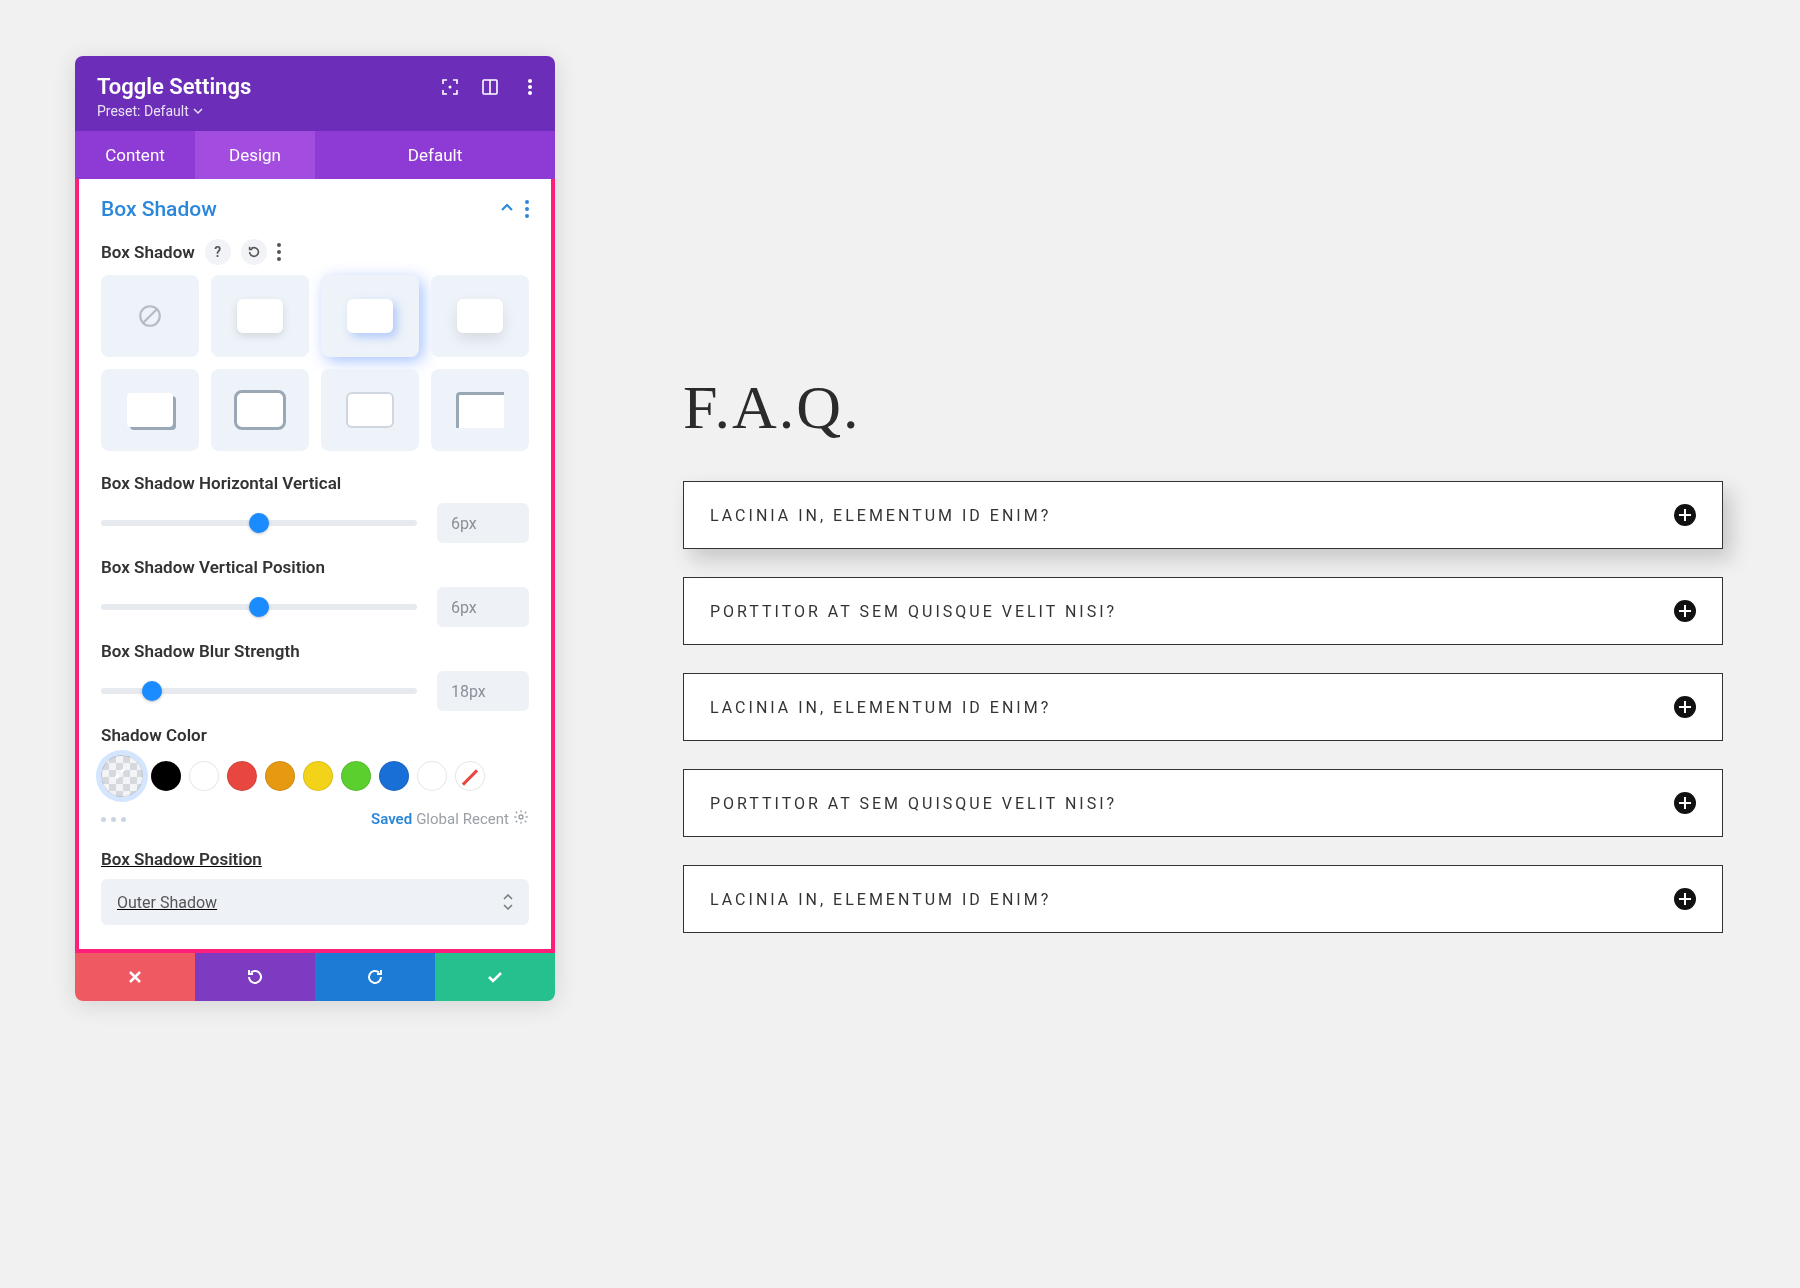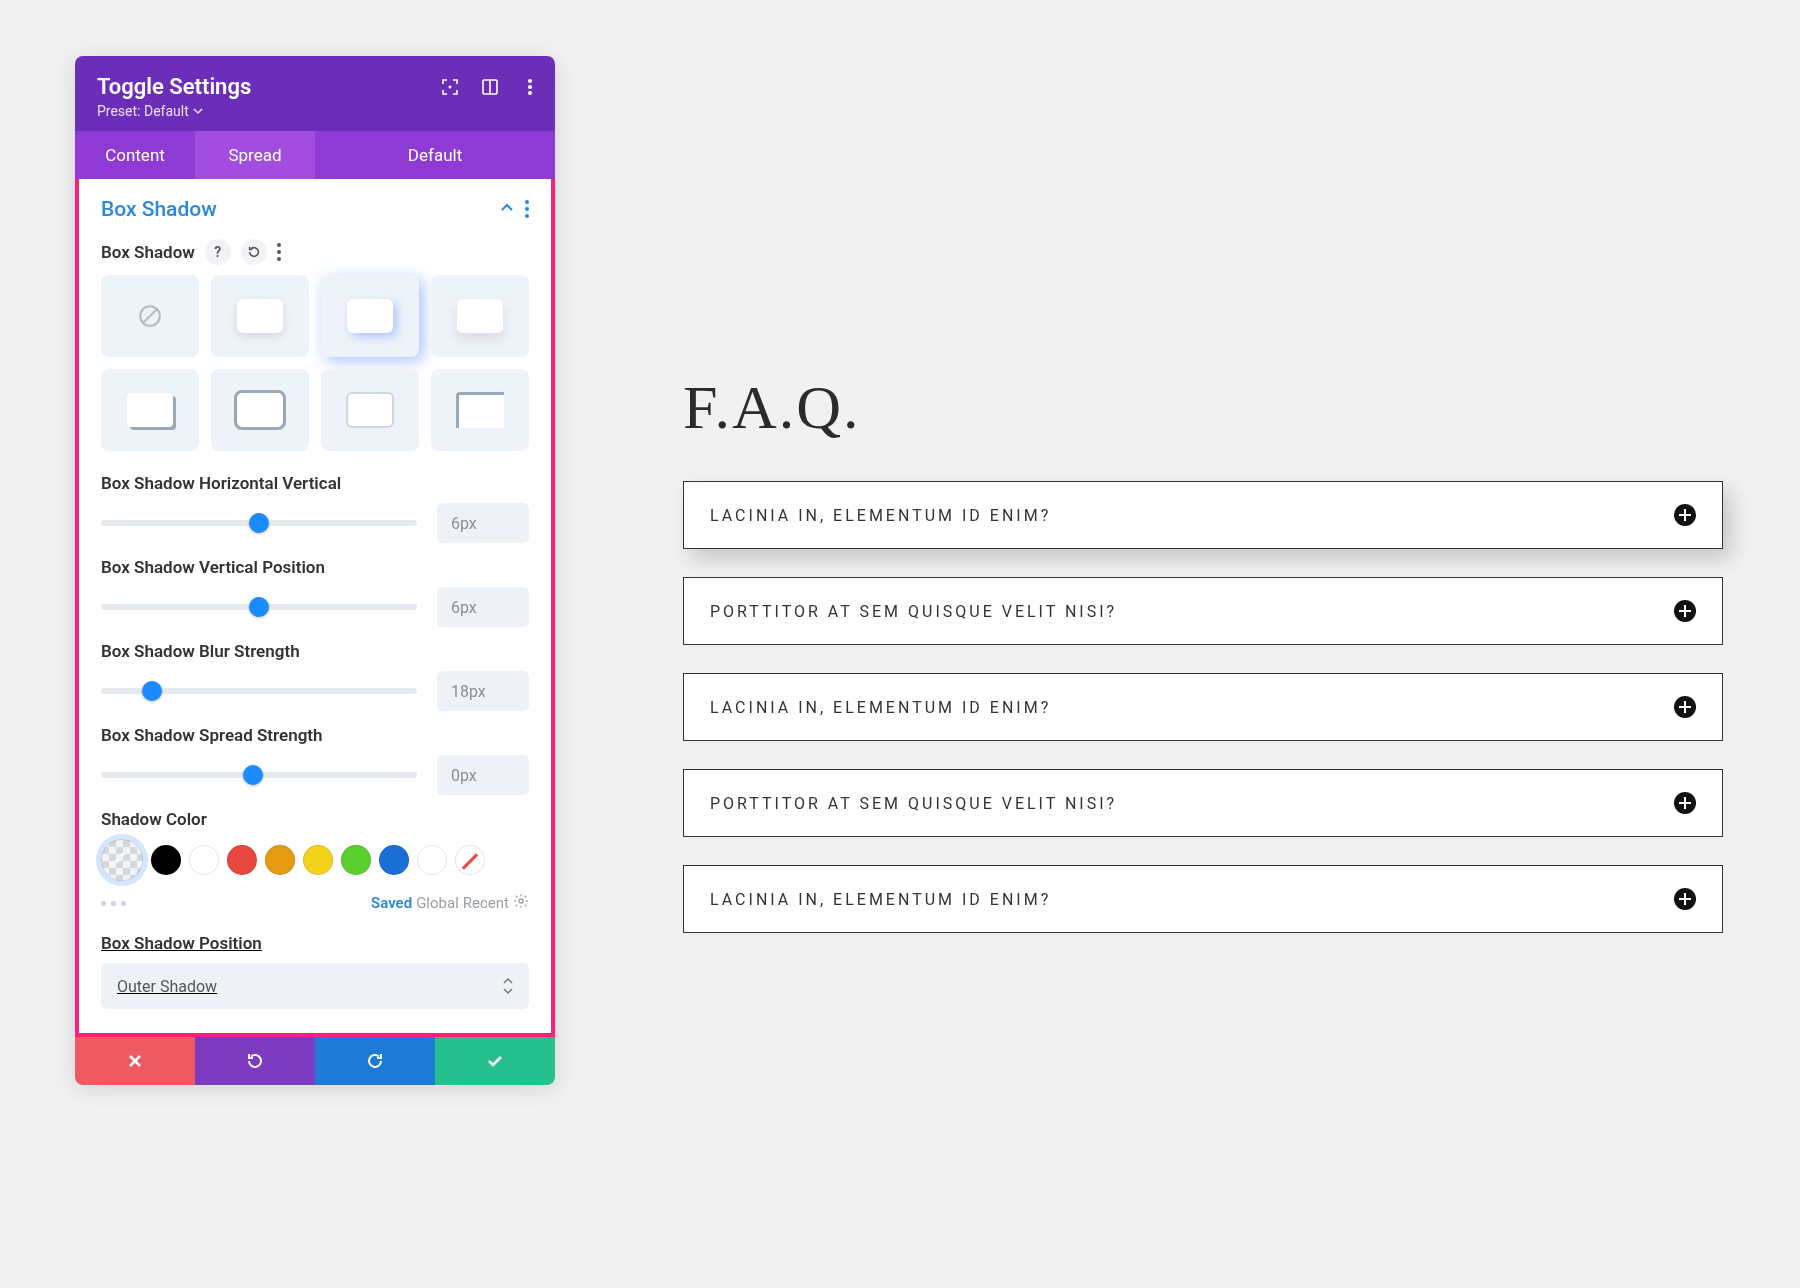--- a/index.html
+++ b/index.html
@@ -188,21 +188,21 @@
               <circle cx="3" cy="3" r="2" fill="#fff"></circle>
               <circle cx="3" cy="9" r="2" fill="#fff"></circle>
               <circle cx="3" cy="15" r="2" fill="#fff"></circle>
             </svg>
       </div>
     </div>
   </div>
 
   <div class="tabs">
     <div class="tab inactive">Content</div>
-    <div class="tab active">Spread</div>
+    <div class="tab active">Design</div>
     <div class="tab inactive">Default</div>
   </div>
 
   <div class="panel-body-wrap">
     <div class="panel-body">
 
       <div class="section-header">
         <span>Box Shadow</span>
         <div class="section-header-right">
           <span class="chevup">
@@ -287,29 +287,20 @@
       <div class="field-row">
         <div class="field-label">Box Shadow Blur Strength</div>
         <div class="slider-row">
           <div class="slider-track">
                 <div class="slider-thumb" style="left: 16%;"></div>
               </div>
           <div class="slider-value">18px</div>
         </div>
       </div>
 
-      <div class="field-row">
-        <div class="field-label">Box Shadow Spread Strength</div>
-        <div class="slider-row">
-          <div class="slider-track">
-                <div class="slider-thumb" style="left: 48%;"></div>
-              </div>
-          <div class="slider-value">0px</div>
-        </div>
-      </div>
 
       <div class="field-row">
         <div class="field-label">Shadow Color</div>
         <div class="swatches">
           <div class="swatch checker">
             <svg class="dropper" width="18" height="18" viewBox="0 0 24 24" fill="#fff" stroke="#fff">
                   <path d="M4 20 L9 15 L13 19 L8 24 Z" fill="#fff" stroke="none" transform="translate(-1,-3) scale(0.8)"></path>
                   <path d="M13 11 L17 7 A2 2 0 0 1 20 10 L16 14 Z" fill="#fff" stroke="none" transform="translate(-1,-3) scale(0.8)"></path>
                 </svg>
           </div>

